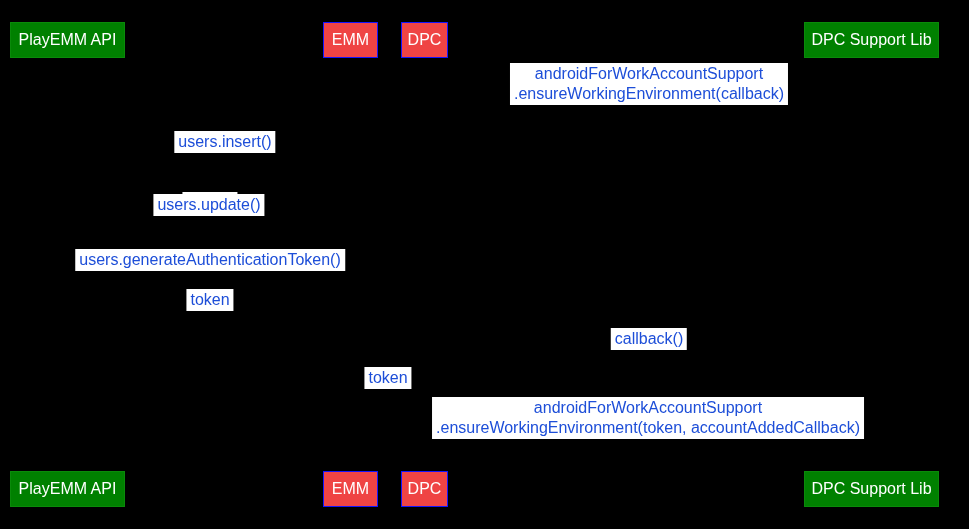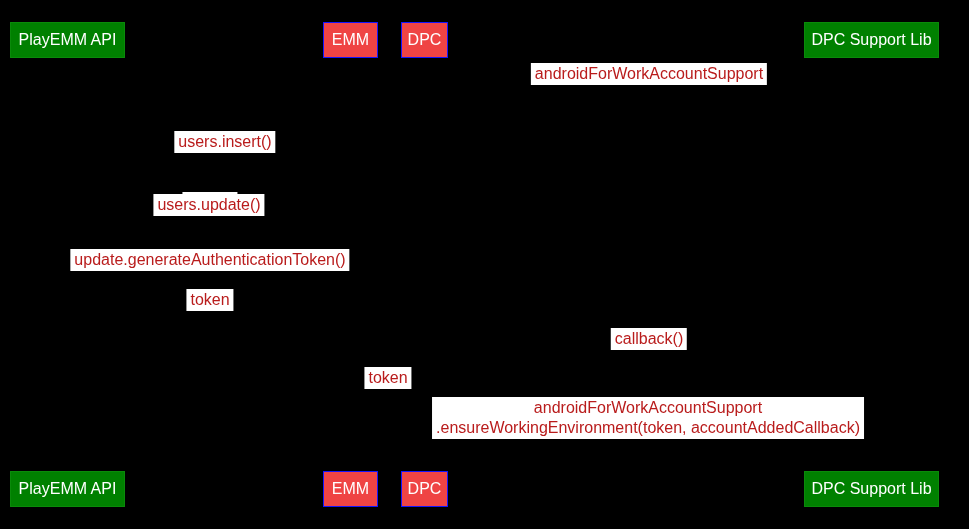--- a/index.html
+++ b/index.html
@@ -26,57 +26,58 @@
     font-size: 16px;
     white-space: nowrap;
     box-sizing: border-box;
   }
   .actor.green { background: #008000; border: 1px solid #0a8a0a; }
   .actor.blue  { background: #ef4444; border: 1px solid #1414ff; }
   .msg {
     position: absolute;
     transform: translateX(-50%);
     background: #ffffff;
-    color: #b91c1c;
+    color: #1d4ed8;
     font-size: 16px;
     line-height: 20px;
     padding: 1px 4px;
     text-align: center;
     white-space: nowrap;
   }
   .msg span { display: block; }
 </style>
 </head>
 <body>
 
 <div class="diagram">
 
   <div class="actor green" style="left:10px;  top:22px; width:115px;">PlayEMM API</div>
   <div class="actor blue" style="left:323px; top:22px; width:55px;">EMM</div>
   <div class="actor blue" style="left:401px; top:22px; width:47px;">DPC</div>
   <div class="actor green" style="left:804px; top:22px; width:135px;">DPC Support Lib</div>
 
   <div class="msg" style="left:649px; top:63px;">
     <span>androidForWorkAccountSupport</span>
+    <span>.ensureWorkingEnvironment(callback)</span>
   </div>
 
   <div class="msg" style="left:209px; top:131px;margin-left:16px;">
     <span>users.insert()</span>
   </div>
 
   <div class="msg" style="left:210px; top:171px;margin-top:21px;">
     <span>userID</span>
   </div>
 
   <div class="msg" style="left:209px; top:194px;">
     <span>users.update()</span>
   </div>
 
   <div class="msg" style="left:210px; top:249px;">
-    <span>update.generateAuthenticationToken()</span>
+    <span>users.generateAuthenticationToken()</span>
   </div>
 
   <div class="msg" style="left:210px; top:289px;">
     <span>token</span>
   </div>
 
   <div class="msg" style="left:649px; top:328px;">
     <span>callback()</span>
   </div>
 

